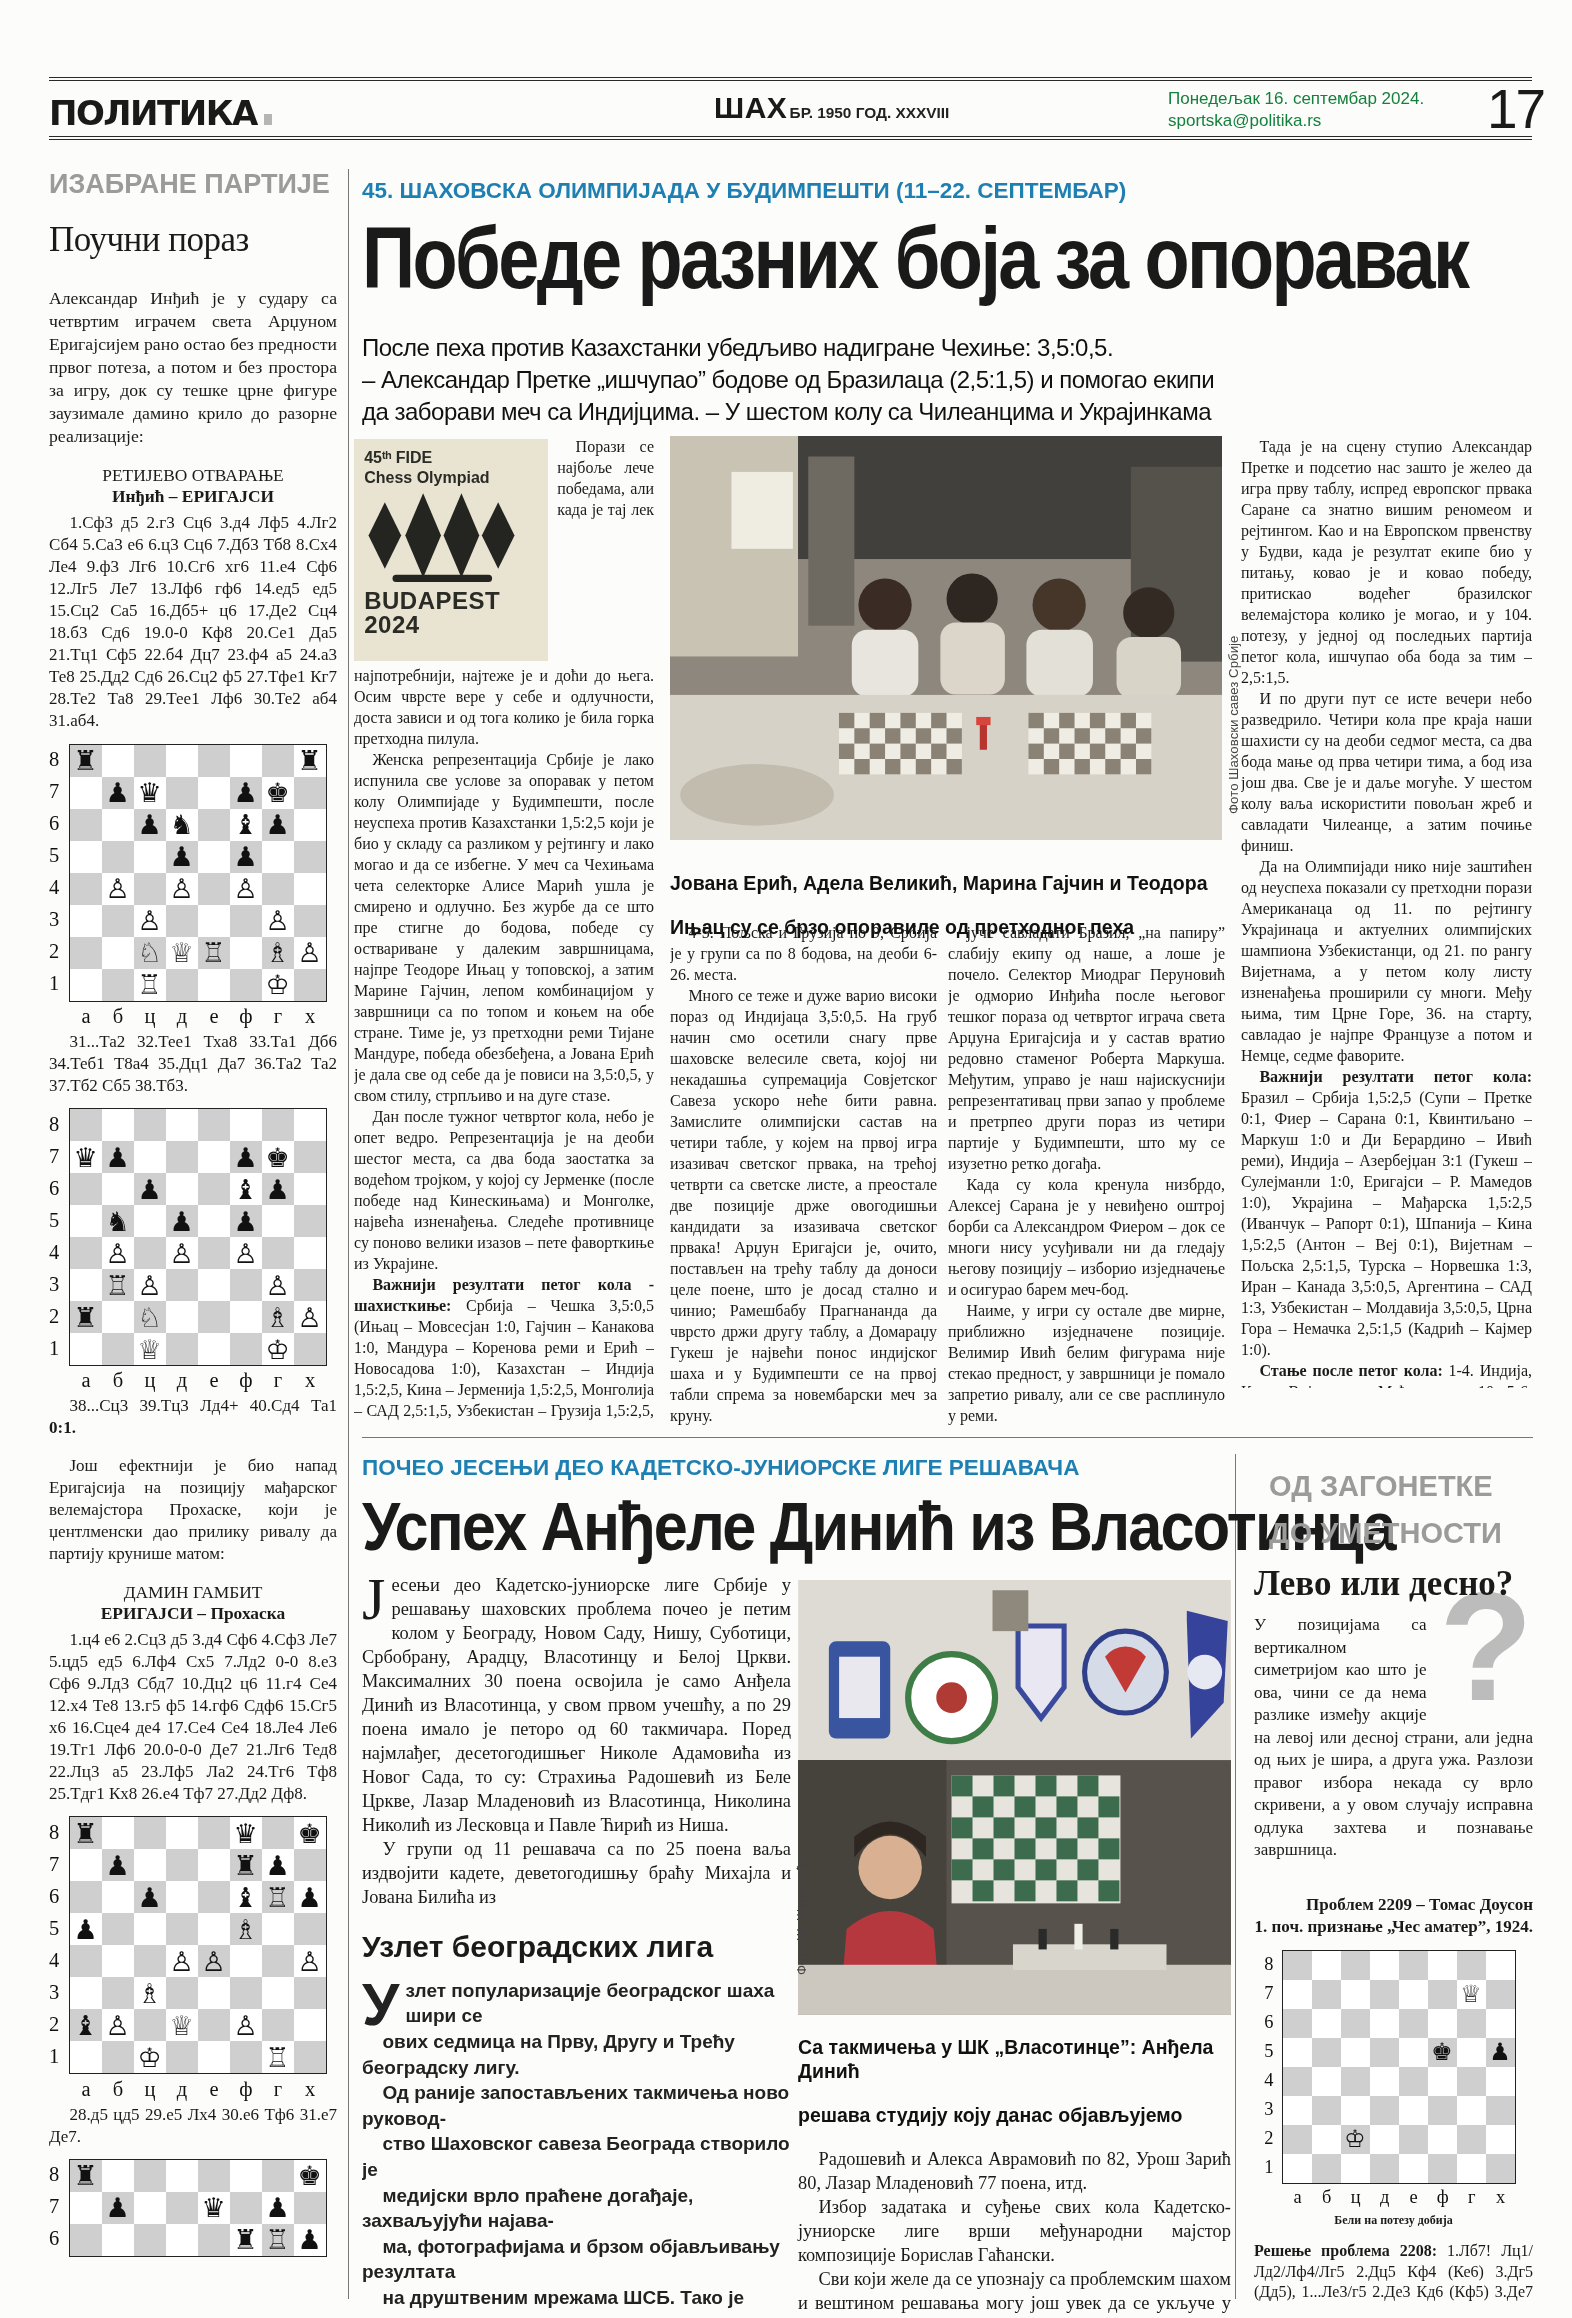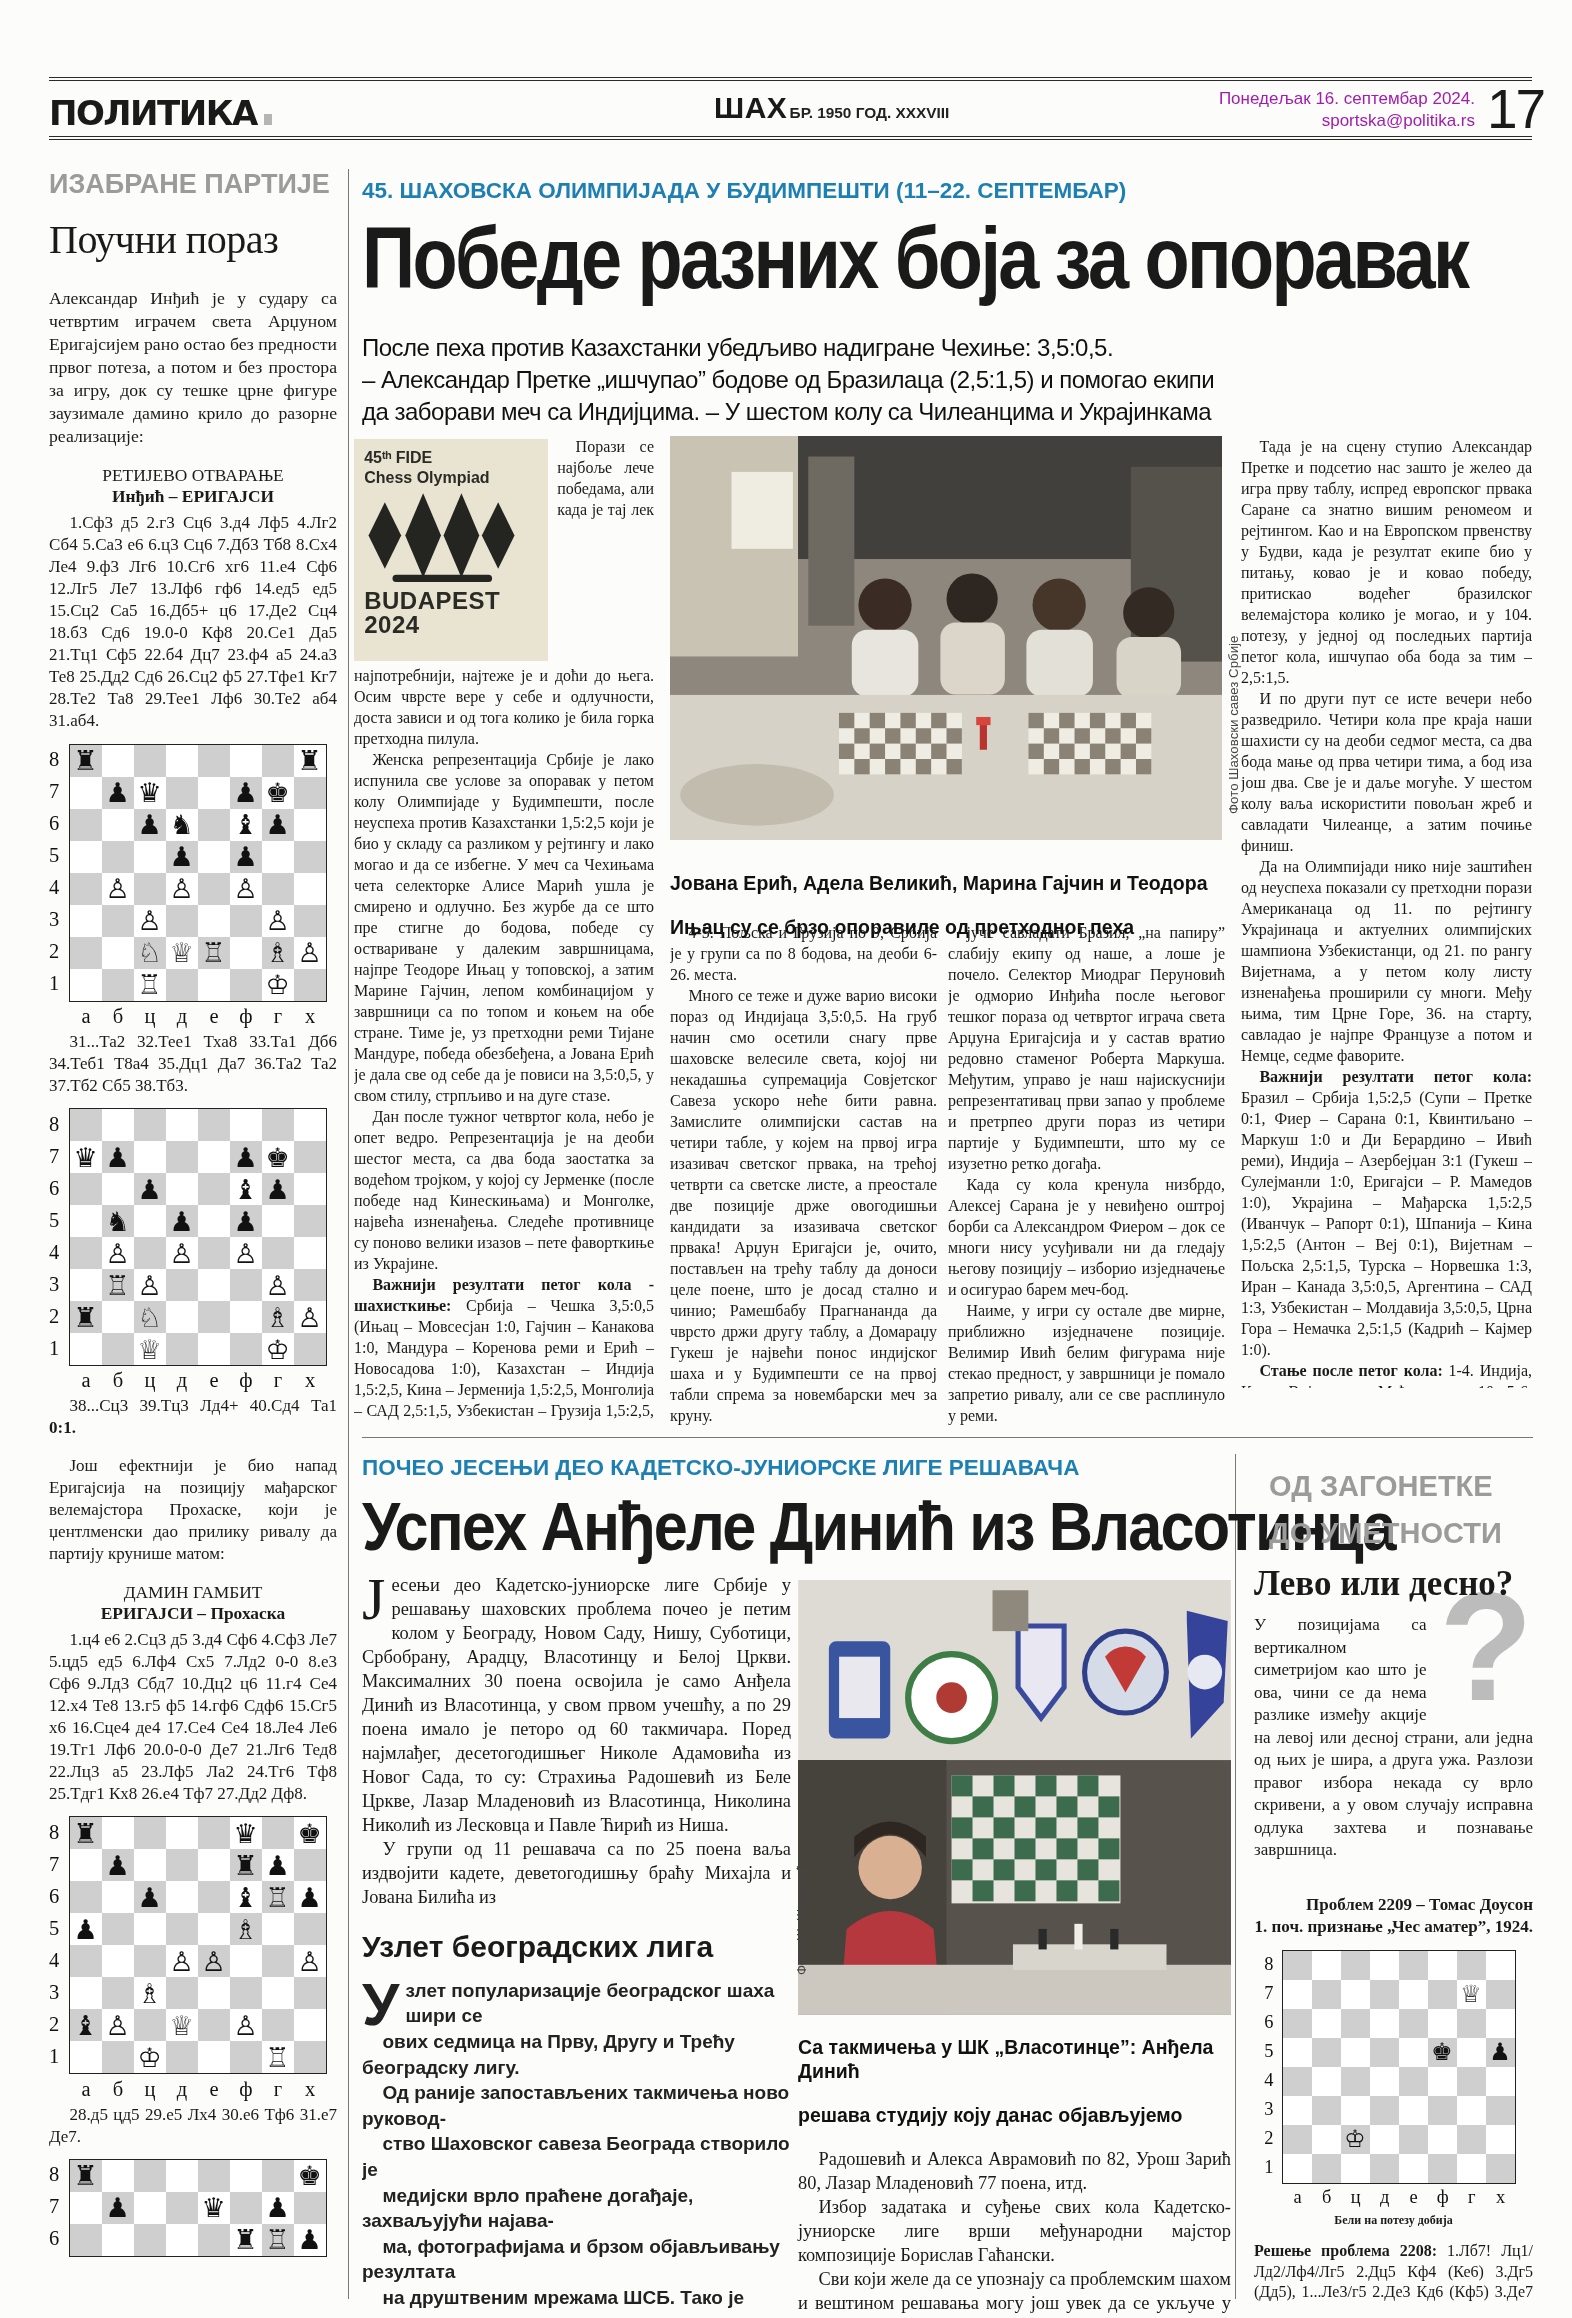--- a/index.html
+++ b/index.html
@@ -8,29 +8,29 @@
   .abs{position:absolute;}
   .sans{font-family:"Liberation Sans","DejaVu Sans",sans-serif;}
   
   .rule{position:absolute;left:49px;width:1483px;height:0;border-top:1px solid #2a2a2a;border-bottom:0.5px solid #2a2a2a;padding-top:1.5px;}
   .brand{font-family:"DejaVu Sans",sans-serif;font-weight:bold;font-size:34px;letter-spacing:-1.5px;
          transform:scaleX(.72) scaleY(1.25);transform-origin:left center;white-space:nowrap;}
   .brand-sq{display:inline-block;width:8.2px;height:11.3px;background:#b5b5b5;margin-left:7.2px;}
   .head-center{font-family:"Liberation Sans","DejaVu Sans",sans-serif;white-space:nowrap;}
   .head-center b{font-size:30px;letter-spacing:0.5px;}
   .head-center span{font-size:15.4px;font-weight:bold;color:#222;}
-  .head-date{font-size:17px;text-align:right;line-height:21.5px;font-family:"Liberation Sans","DejaVu Sans",sans-serif;color:#a21caf;}
+  .head-date{font-size:17px;line-height:21.5px;font-family:"Liberation Sans","DejaVu Sans",sans-serif;color:#15803d;}
   .pagenum{font-size:55px;font-family:"Liberation Sans","DejaVu Sans",sans-serif;font-weight:normal;letter-spacing:-2px;}
   
   .vrule{position:absolute;width:1px;background:#777;}
   .hrule{position:absolute;height:1px;background:#777;}
   
   .lcol{left:49px;top:169px;width:288px;}
   .sec-label{font-weight:bold;font-size:27px;color:#9b9b9b;letter-spacing:0;}
-  .l-title{font-size:40px;line-height:53px;margin:13.3px 0 20.5px 0;letter-spacing:-0.5px;}
+  .l-title{font-size:35px;line-height:53px;margin:13.3px 0 20.5px 0;letter-spacing:-0.5px;}
   .l-intro{font-size:17.7px;line-height:23px;text-align:justify;}
   .g-head{margin-top:17.4px;text-align:center;font-size:17.4px;}
   .g-head2{text-align:center;font-size:17.4px;font-weight:bold;margin-bottom:5.1px;}
   .moves{font-size:17px;line-height:22px;text-align:justify;text-indent:20.5px;margin:3.1px 0;}
   .moves b{font-weight:bold;}
   
   .board-wrap{margin:11.3px 0 3.1px 0;}
   .board-row{display:flex;align-items:stretch;}
   .rank-lab{width:19.5px;font-size:20.5px;display:flex;align-items:center;justify-content:flex-start;color:#111;}
   .sq{width:32px;height:32px;display:flex;align-items:center;justify-content:center;

